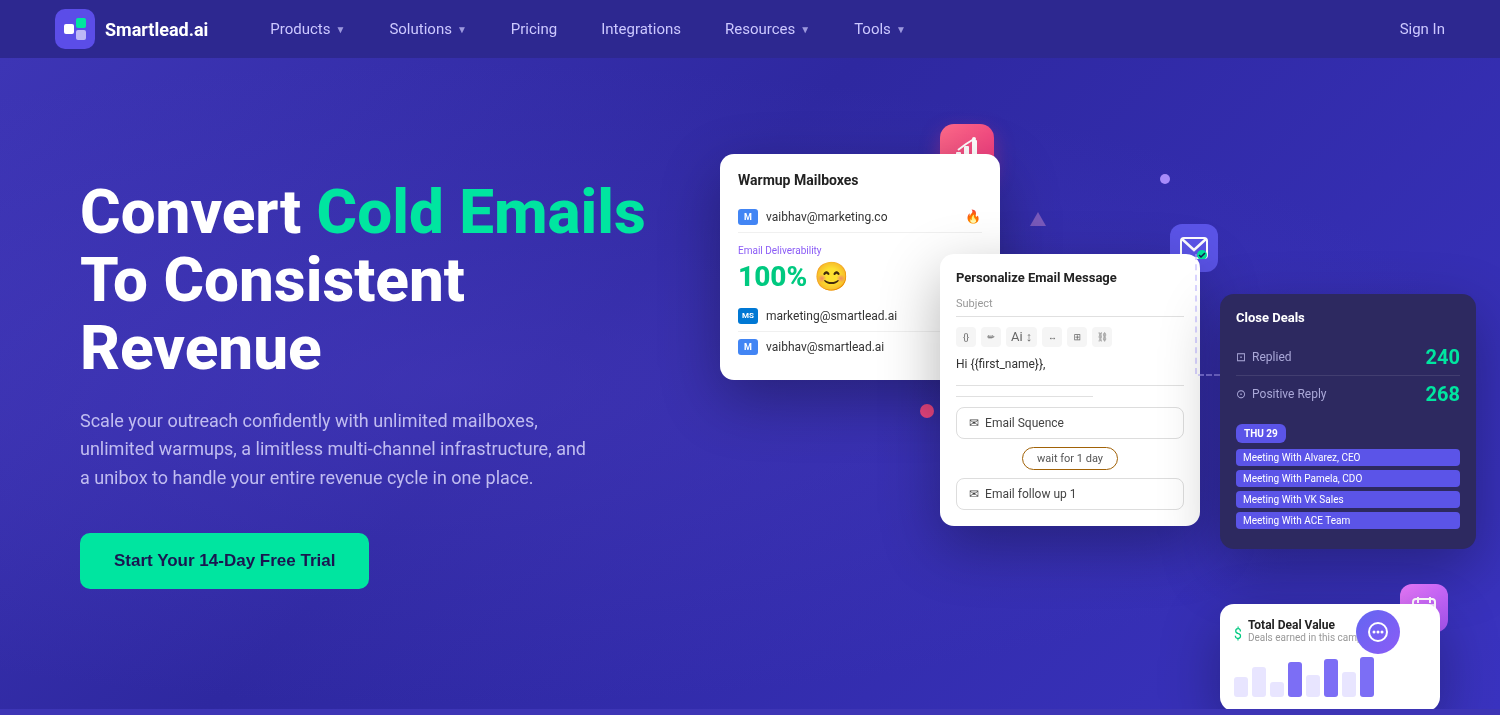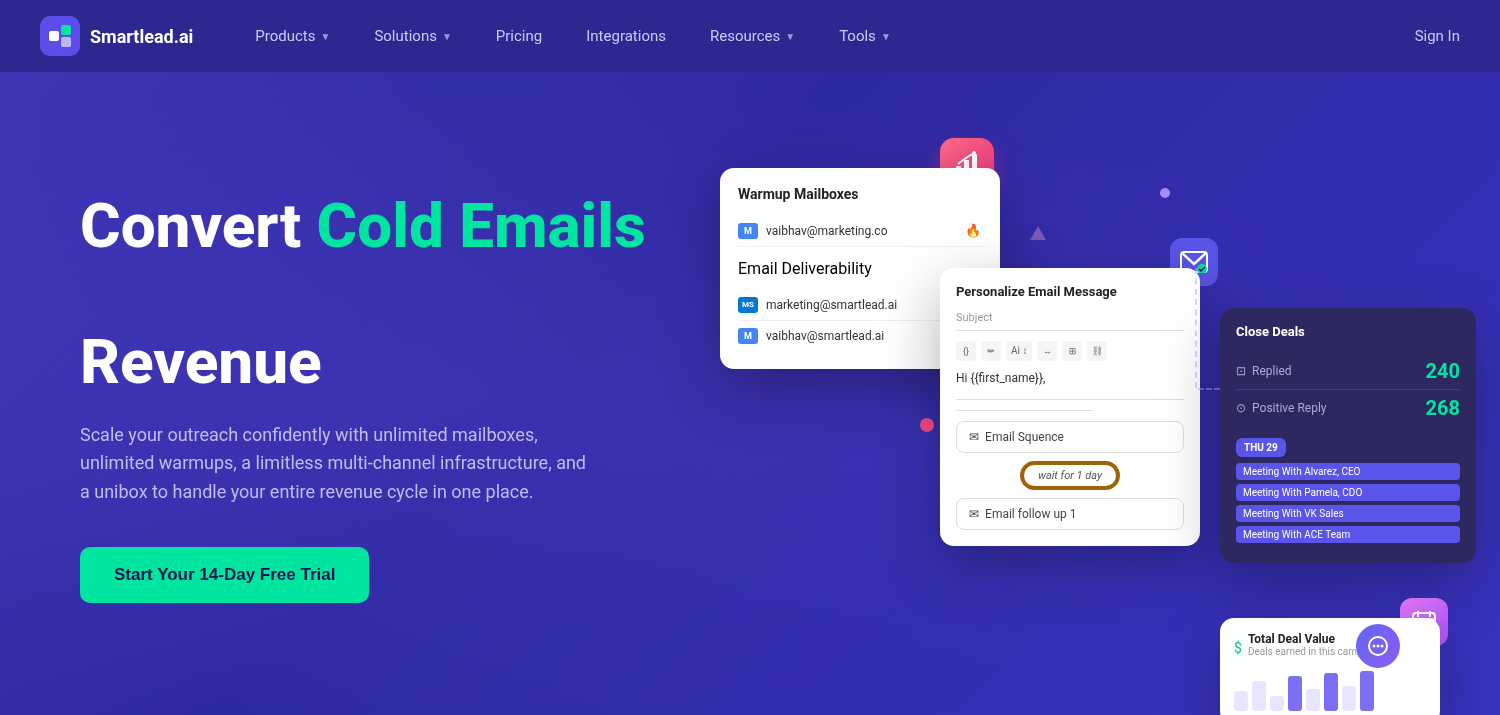--- a/index.html
+++ b/index.html
@@ -9,22 +9,22 @@
       width: 1500px;
       height: 715px;
       overflow: hidden;
     }
 
     
     .navbar {
       background: #2d2890;
       display: flex;
       align-items: center;
-      padding: 0 40px;
-      height: 72px;
+      padding: 0 55px;
+      height: 58px;
       position: relative;
       z-index: 10;
     }
     .logo-area {
       display: flex;
       align-items: center;
       gap: 10px;
       margin-right: 40px;
     }
     .logo-icon {
@@ -190,22 +190,22 @@
       color: #333;
       flex: 1;
     }
     .email-fire {
       font-size: 13px;
     }
     .deliverability-section {
       padding: 12px 0 8px;
     }
     .deliverability-label {
-      font-size: 16px;
-      color: #000000;
+      font-size: 10px;
+      color: #8b5cf6;
       margin-bottom: 4px;
     }
     .deliverability-value {
       font-size: 28px;
       font-weight: 800;
       color: #00c980;
     }
 
     
     .warmup-chart-icon {
@@ -267,29 +267,28 @@
       gap: 6px;
       border: 1px solid #ddd;
       border-radius: 8px;
       padding: 8px 12px;
       font-size: 12px;
       color: #444;
       margin-bottom: 8px;
     }
     .wait-badge {
       background: white;
-      border: 4px solid #a16207;
+      border: 1px solid #a16207;
       border-radius: 20px;
       padding: 4px 14px;
       font-size: 11px;
       color: #555;
       text-align: left;
       margin: 4px auto;
       width: fit-content;
-      font-style: italic;
     }
     .followup-btn {
       display: flex;
       align-items: center;
       gap: 6px;
       border: 1px solid #ddd;
       border-radius: 8px;
       padding: 8px 12px;
       font-size: 12px;
       color: #444;
@@ -487,21 +486,21 @@
   <div class="nav-right">
     <span class="sign-in">Sign In</span>
   </div>
 </nav>
 
 <section class="hero">
 
   <div class="hero-left">
     <h1 class="hero-title">
       <span>Convert </span><span class="highlight">Cold Emails</span><br>
-      <br>
+      <span>To Consistent</span><br>
       <span>Revenue</span>
     </h1>
     <p class="hero-subtitle">Scale your outreach confidently with unlimited mailboxes, unlimited warmups, a limitless multi-channel infrastructure, and a unibox to handle your entire revenue cycle in one place.</p>
     <button class="trial-btn">Start Your 14-Day Free Trial</button>
   </div>
 
   <div class="hero-right">
 
     <div class="triangle-purple" style="top: 118px; left: 370px; transform: rotate(180deg);"></div>
     <div class="dot-pink" style="top: 310px; left: 260px;"></div>
@@ -519,20 +518,23 @@
 
     <div class="card warmup-card">
       <div class="card-title">Warmup Mailboxes</div>
       <div class="email-row">
         <div class="email-icon">M</div>
         <span class="email-text">vaibhav@marketing.co</span>
         <span class="email-fire">🔥</span>
       </div>
       <div class="deliverability-section">
         <div class="deliverability-label">Email Deliverability</div>
+        <div class="deliverability-value">
+          <span>100%</span> <span>😊</span>
+        </div>
       </div>
       <div class="email-row">
         <div class="email-icon email-ms" style="font-size:8px;">MS</div>
         <span class="email-text">marketing@smartlead.ai</span>
       </div>
       <div class="email-row" style="border-bottom: none;">
         <div class="email-icon">M</div>
         <span class="email-text">vaibhav@smartlead.ai</span>
         <span class="email-fire">🔥</span>
       </div>
@@ -550,21 +552,21 @@
       </svg>
     </div>
 
     <div class="card personalize-card">
       <div class="personalize-title">Personalize Email Message</div>
       <div class="subject-label">Subject</div>
       <div class="input-line"></div>
       <div class="toolbar-row">
         <div class="toolbar-btn">{}</div>
         <div class="toolbar-btn">✏</div>
-        <div class="toolbar-btn" style="width:auto;padding:0 5px;font-size:10px;">Ai ↕</div>
+        <div class="toolbar-btn" style="width:auto;padding:0 5px;font-size:13px;">Ai ↕</div>
         <div class="toolbar-btn">↔</div>
         <div class="toolbar-btn">⊞</div>
         <div class="toolbar-btn">⛓</div>
       </div>
       <div class="body-text">Hi {{first_name}},</div>
       <div class="input-line"></div>
       <div class="input-line" style="width:60%;"></div>
       <div class="email-seq-btn">
         <span>✉</span>
         <span>Email Squence</span>

